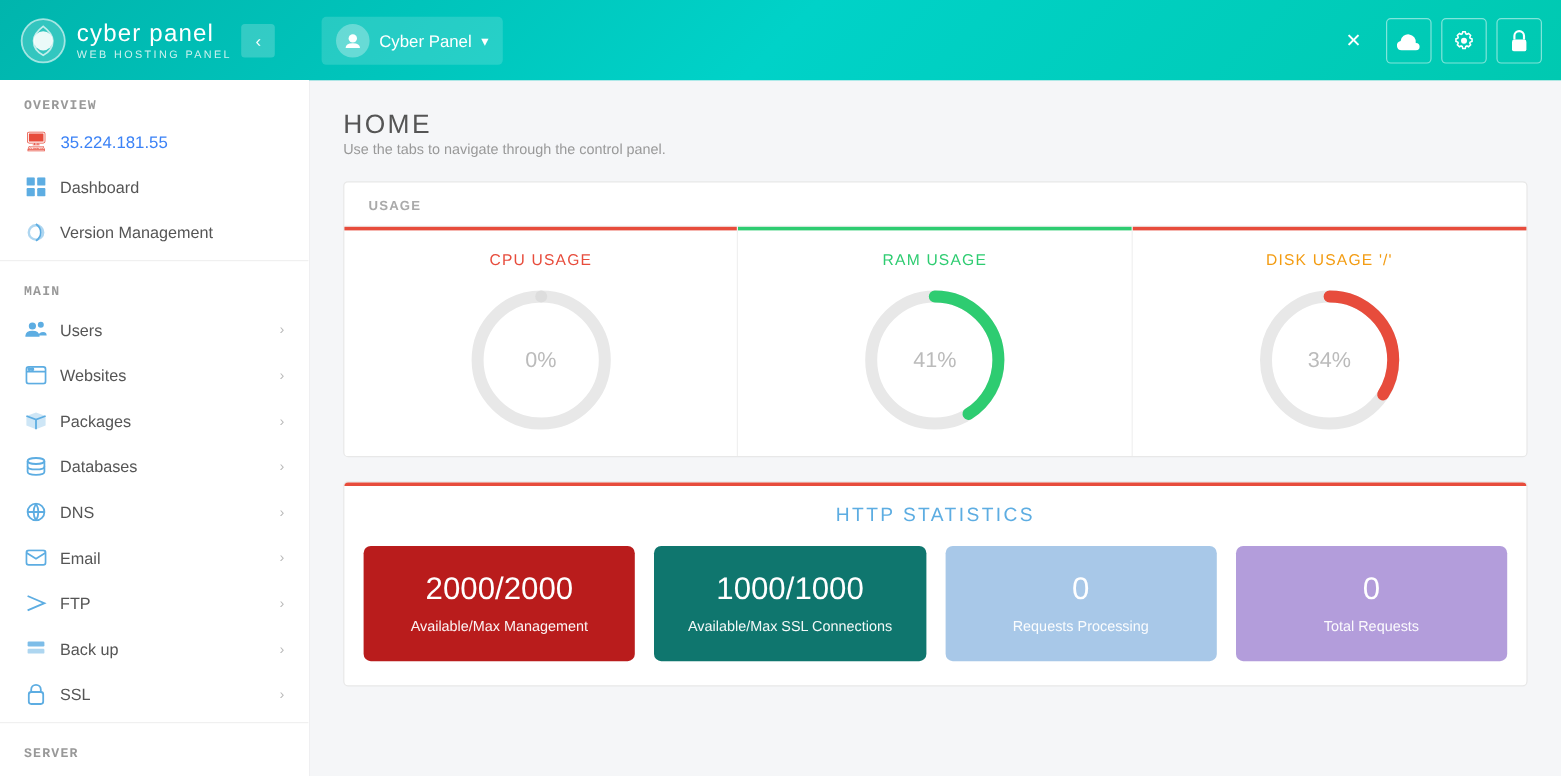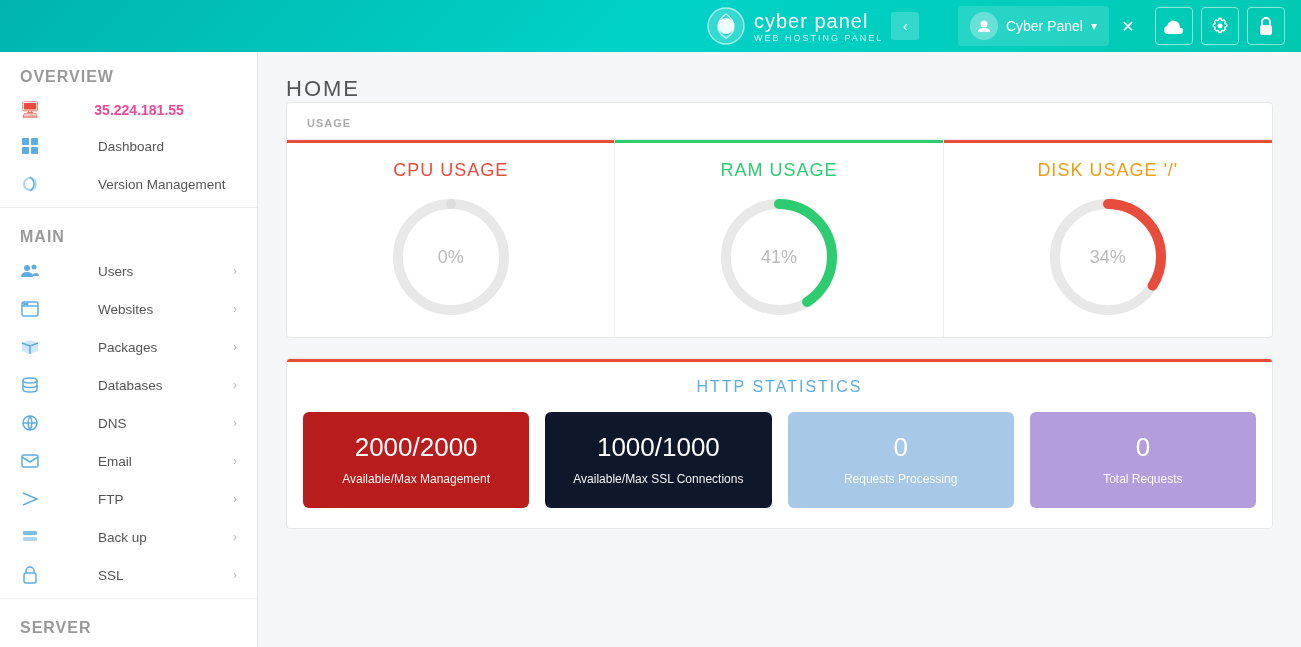--- a/index.html
+++ b/index.html
@@ -1,24 +1,24 @@
 <!DOCTYPE html>
 <html><head>
   <meta charset="utf-8">
   <style>
     * { box-sizing: border-box; margin: 0; padding: 0; }
     body { font-family: 'Segoe UI', Tahoma, Geneva, Verdana, sans-serif; background: #f0f2f5; display: flex; flex-direction: column; height: 647px; overflow: hidden; }
 
     
     .header {
       background: linear-gradient(135deg, #00b5ad 0%, #00d2c8 50%, #00c9b1 100%);
-      height: 52px;
+      height: 67px;
       display: flex;
       align-items: center;
-      justify-content: flex-end;
+      justify-content: space-between;
       padding: 0 16px;
       flex-shrink: 0;
     }
     .header-left { display: flex; align-items: center; gap: 12px; }
     .logo-area { display: flex; align-items: center; gap: 8px; width: 240px; }
     .logo-icon { width: 40px; height: 40px; }
     .logo-text { color: white; }
     .logo-text .main-title { font-size: 20px; font-weight: 300; letter-spacing: 1px; }
     .logo-text .sub-title { font-size: 9px; letter-spacing: 2px; color: rgba(255,255,255,0.8); text-transform: uppercase; }
     .collapse-btn { color: white; background: rgba(255,255,255,0.2); border: none; width: 28px; height: 28px; border-radius: 3px; cursor: pointer; font-size: 14px; display: flex; align-items: center; justify-content: center; }
@@ -30,66 +30,66 @@
     .header-icon-btn { background: transparent; border: 1px solid rgba(255,255,255,0.5); color: white; width: 38px; height: 38px; border-radius: 4px; cursor: pointer; display: flex; align-items: center; justify-content: center; font-size: 16px; }
     .header-icon-btn.close-btn { border: none; }
 
     
     .body { display: flex; flex: 1; overflow: hidden; }
 
     
     .sidebar { width: 258px; background: white; border-right: 1px solid #e8e8e8; overflow-y: auto; flex-shrink: 0; }
     .sidebar::-webkit-scrollbar { width: 4px; }
     .sidebar::-webkit-scrollbar-thumb { background: #ccc; }
-    .section-title { font-size: 16px; font-weight: 700; color: #999; padding: 16px 20px 6px; letter-spacing: 1px; }
+    .section-title { font-size: 11px; font-weight: 700; color: #999; padding: 16px 20px 6px; letter-spacing: 1px; font-family: Liberation Mono, monospace; }
     .ip-item { display: flex; align-items: center; gap: 10px; padding: 8px 20px; cursor: pointer; }
     .ip-item .monitor-icon { color: #e74c3c; font-size: 16px; }
-    .ip-text { color: #ec4899; font-size: 14px; font-weight: 700; margin-left: 44px; }
+    .ip-text { color: #3b82f6; font-size: 14px; font-weight: 400; }
     .sidebar-item { display: flex; align-items: center; justify-content: space-between; padding: 9px 20px; cursor: pointer; border-radius: 0; transition: background 0.2s; }
     .sidebar-item-left { display: flex; align-items: center; gap: 10px; }
     .sidebar-item-icon { width: 20px; height: 20px; color: #5dade2; display: flex; align-items: center; justify-content: center; font-size: 15px; }
-    .sidebar-item-label { font-size: 13.5px; color: #555; margin-left: 48px; }
+    .sidebar-item-label { font-size: 13.5px; color: #555; }
     .sidebar-item-arrow { color: #bbb; font-size: 12px; }
     .divider { height: 1px; background: #f0f0f0; margin: 4px 0; }
 
     
     .main-content { flex: 1; overflow-y: auto; padding: 24px 28px; background: #f5f6f8; }
     .main-content::-webkit-scrollbar { width: 4px; }
     .main-content::-webkit-scrollbar-thumb { background: #ccc; }
     .page-title { font-size: 22px; font-weight: 300; color: #555; letter-spacing: 2px; margin-bottom: 0; }
     .page-subtitle { font-size: 12px; color: #999; margin-bottom: 20px; }
 
     
     .card { background: white; border-radius: 4px; border: 1px solid #e8e8e8; margin-bottom: 20px; }
     .card-section-label { font-size: 11px; font-weight: 700; color: #aaa; padding: 14px 20px 10px; letter-spacing: 1px; border-bottom: 1px solid #f0f0f0; }
     .usage-grid { display: grid; grid-template-columns: 1fr 1fr 1fr; gap: 0; }
     .usage-cell { padding: 20px; text-align: center; border-right: 1px solid #f0f0f0; position: relative; }
     .usage-cell:last-child { border-right: none; }
     .usage-cell::before { content: ''; position: absolute; top: 0; left: 0; right: 0; height: 3px; }
     .usage-cell.cpu::before { background: #e74c3c; }
     .usage-cell.ram::before { background: #2ecc71; }
     .usage-cell.disk::before { background: #e74c3c; }
-    .usage-title { font-size: 18px; color: #888; letter-spacing: 1px; margin-bottom: 16px; font-weight: 500; text-align: center; }
+    .usage-title { font-size: 13px; color: #888; letter-spacing: 1px; margin-bottom: 16px; font-weight: 500; text-align: center; }
     .usage-title.cpu-title { color: #e74c3c; }
     .usage-title.ram-title { color: #2ecc71; }
     .usage-title.disk-title { color: #f39c12; }
 
     
     .donut-container { position: relative; width: 120px; height: 120px; margin: 0 auto; }
     .donut-container svg { width: 120px; height: 120px; transform: rotate(-90deg); }
     .donut-text { position: absolute; top: 50%; left: 50%; transform: translate(-50%, -50%); font-size: 18px; color: #bbb; font-weight: 300; }
 
     
     .http-card { background: white; border-radius: 4px; border: 1px solid #e8e8e8; }
     .http-card::before { content: ''; display: block; height: 3px; background: #e74c3c; border-radius: 4px 4px 0 0; }
     .http-title { text-align: center; font-size: 16px; color: #5dade2; letter-spacing: 2px; padding: 16px; font-weight: 400; }
     .http-grid { display: grid; grid-template-columns: 1fr 1fr 1fr 1fr; gap: 16px; padding: 0 16px 20px; }
     .http-stat { border-radius: 6px; padding: 20px 16px; text-align: center; color: white; }
     .http-stat.green { background: #b91c1c; }
-    .http-stat.orange { background: #0f172a; }
+    .http-stat.orange { background: #0f766e; }
     .http-stat.blue { background: #a8c8e8; }
     .http-stat.purple { background: #b39ddb; }
     .http-stat-value { font-size: 26px; font-weight: 300; margin-bottom: 8px; }
     .http-stat-label { font-size: 12px; opacity: 0.95; line-height: 1.4; }
   </style>
 </head>
 <body>
 
 <div class="header">
   <div class="header-left">
@@ -305,20 +305,21 @@
 
     <div class="sidebar-item">
       
       
     </div>
 
   </div>
 
   <div class="main-content">
     <div class="page-title">HOME</div>
+    <div class="page-subtitle">Use the tabs to navigate through the control panel.</div>
 
     <div class="card">
       <div class="card-section-label">USAGE</div>
       <div class="usage-grid">
 
         <div class="usage-cell cpu">
           <div class="usage-title cpu-title">CPU USAGE</div>
           <div class="donut-container">
             <svg viewBox="0 0 36 36">
               <circle cx="18" cy="18" r="15.9" fill="none" stroke="#e8e8e8" stroke-width="3"></circle>

